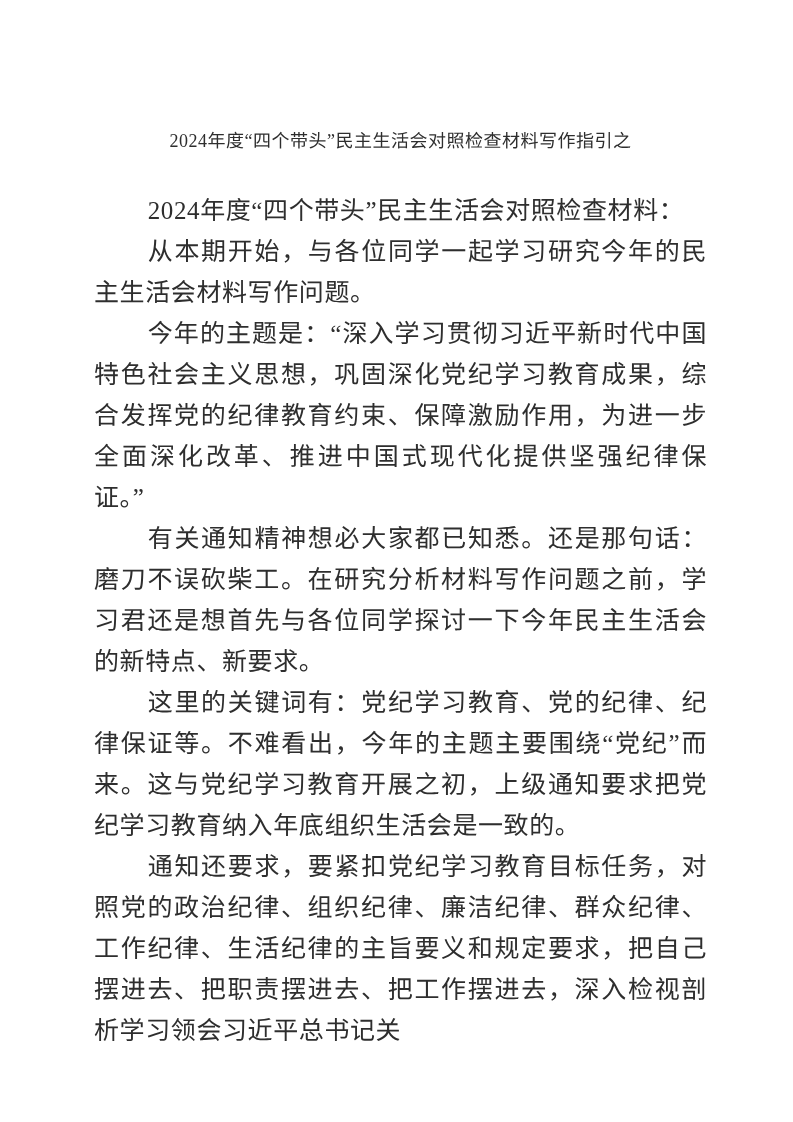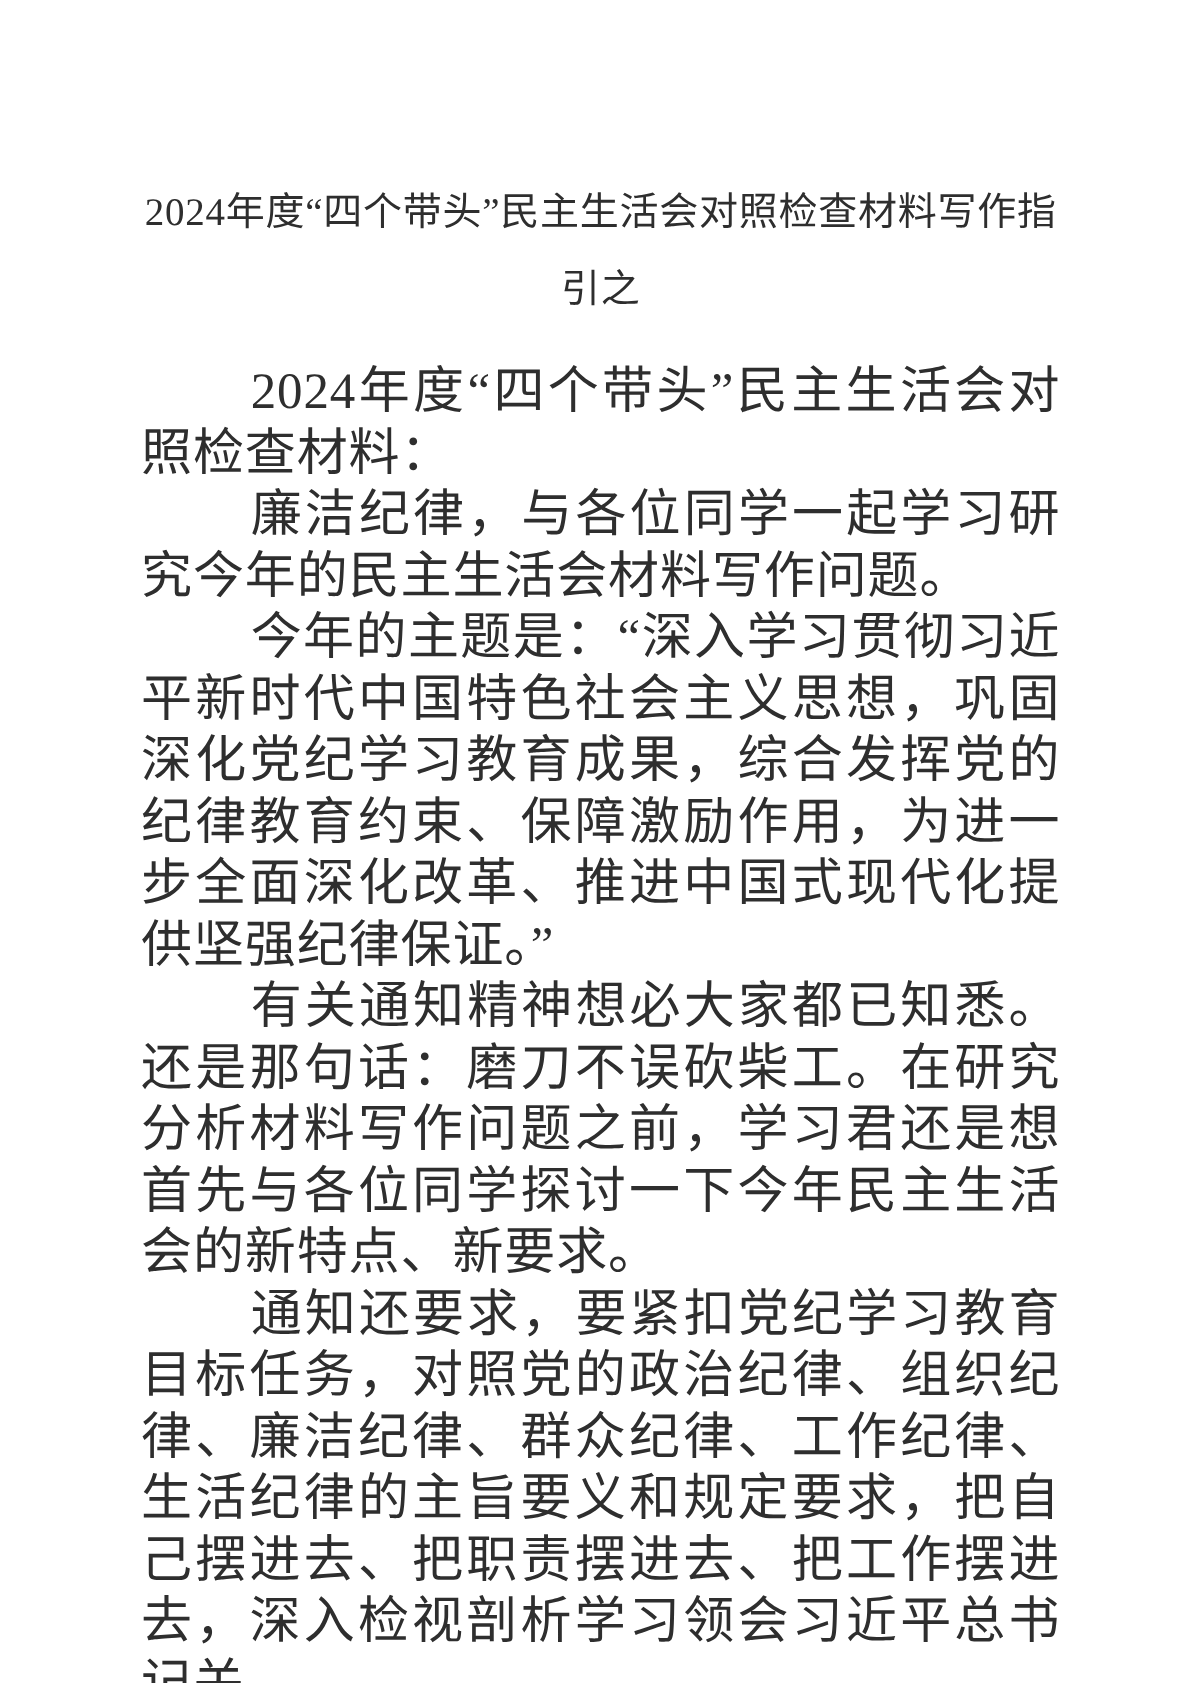--- a/index.html
+++ b/index.html
@@ -13,47 +13,48 @@
     height: 1122px;
     box-sizing: border-box;
     background: var(--page-bg, #ffffff);
     color: var(--text-color, #2e2e2e);
     font-family: "Liberation Serif", "DejaVu Serif", serif;
     padding: 116px 86px 0 94px;
     overflow: hidden;
   }
   .doc-title {
     margin: 0 0 23px 0;
-    font-size: 26px;
+    font-size: 18px;
     font-weight: normal;
     line-height: 51px;
     text-align: center;
     letter-spacing: 0.5px;
   }
   .doc-title .title-line {
     display: block;
   }
   .doc-body p {
     margin: 0;
-    font-size: 34px;
+    font-size: 25px;
     line-height: 41px;
     letter-spacing: 0.6px;
     text-indent: 2.15em;
     text-align: justify;
     text-justify: inter-ideograph;
   }
 </style>
 </head>
 <body>
 
 <div class="page">
   <h1 class="doc-title">
     <span class="title-line">2024年度“四个带头”民主生活会对照检查材料写作指引之</span>
   </h1>
 
   <div class="doc-body">
     <p>2024年度“四个带头”民主生活会对照检查材料：</p>
-    <p>廉洁纪律，与各位同学一起学习研究今年的民主生活会材料写作问题。</p>
+    <p>从本期开始，与各位同学一起学习研究今年的民主生活会材料写作问题。</p>
     <p>今年的主题是：“深入学习贯彻习近平新时代中国特色社会主义思想，巩固深化党纪学习教育成果，综合发挥党的纪律教育约束、保障激励作用，为进一步全面深化改革、推进中国式现代化提供坚强纪律保证。”</p>
     <p>有关通知精神想必大家都已知悉。还是那句话：磨刀不误砍柴工。在研究分析材料写作问题之前，学习君还是想首先与各位同学探讨一下今年民主生活会的新特点、新要求。</p>
+    <p>这里的关键词有：党纪学习教育、党的纪律、纪律保证等。不难看出，今年的主题主要围绕“党纪”而来。这与党纪学习教育开展之初，上级通知要求把党纪学习教育纳入年底组织生活会是一致的。</p>
     <p>通知还要求，要紧扣党纪学习教育目标任务，对照党的政治纪律、组织纪律、廉洁纪律、群众纪律、工作纪律、生活纪律的主旨要义和规定要求，把自己摆进去、把职责摆进去、把工作摆进去，深入检视剖析学习领会习近平总书记关</p>
   </div>
 </div>
 
 </body></html>

